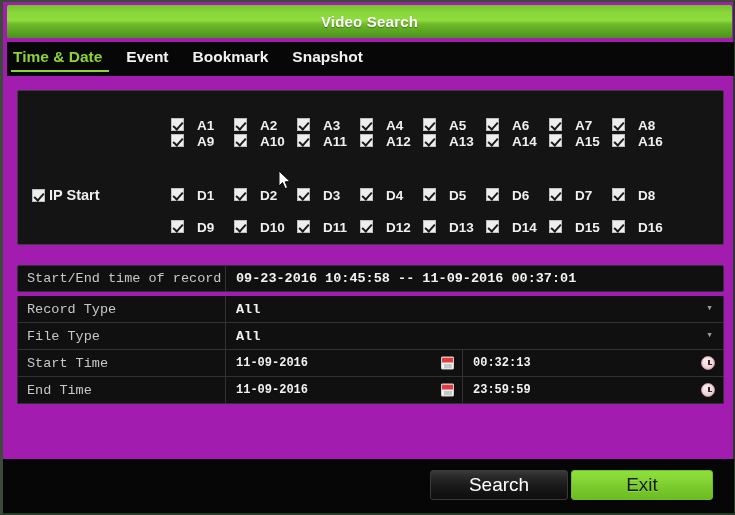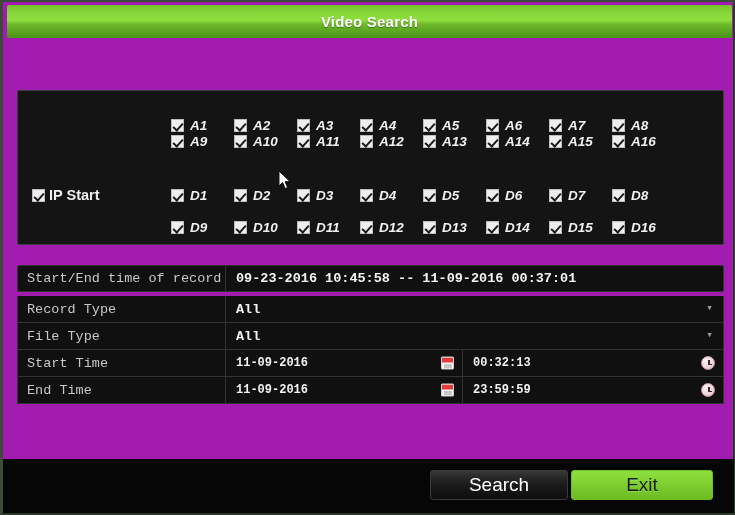--- a/index.html
+++ b/index.html
@@ -104,23 +104,22 @@
   }
 
   .chan-cells {
     position: absolute;
     left: 153px;
     display: flex;
   }
   .cell {
     width: 63px;
     display: flex;
-    align-items: center;
-    gap: 6px;
-    font-style: italic;
+    align-items: flex-start;
+    gap: 13px;
   }
 
   
   .cb {
     width: 13px; height: 13px;
     background: #eeeeee;
     border: 1px solid #bdbdbd;
     display: inline-block;
     position: relative;
     flex: 0 0 auto;
@@ -315,20 +314,26 @@
 </style>
 </head>
 <body>
 
 <div id="app">
 
   <div class="titlebar">
     <span class="title">Video Search</span>
   </div>
 
+  <div class="tabbar">
+    <div class="tab active">Time &amp; Date</div>
+    <div class="tab">Event</div>
+    <div class="tab">Bookmark</div>
+    <div class="tab">Snapshot</div>
+  </div>
 
   <div class="channel-panel">
 
     <div class="chan-row r1">
       <div class="chan-cells">
         <div class="cell">
             <span class="cb"></span>
             <span class="cb-text">A1</span>
           </div>
         <div class="cell">

